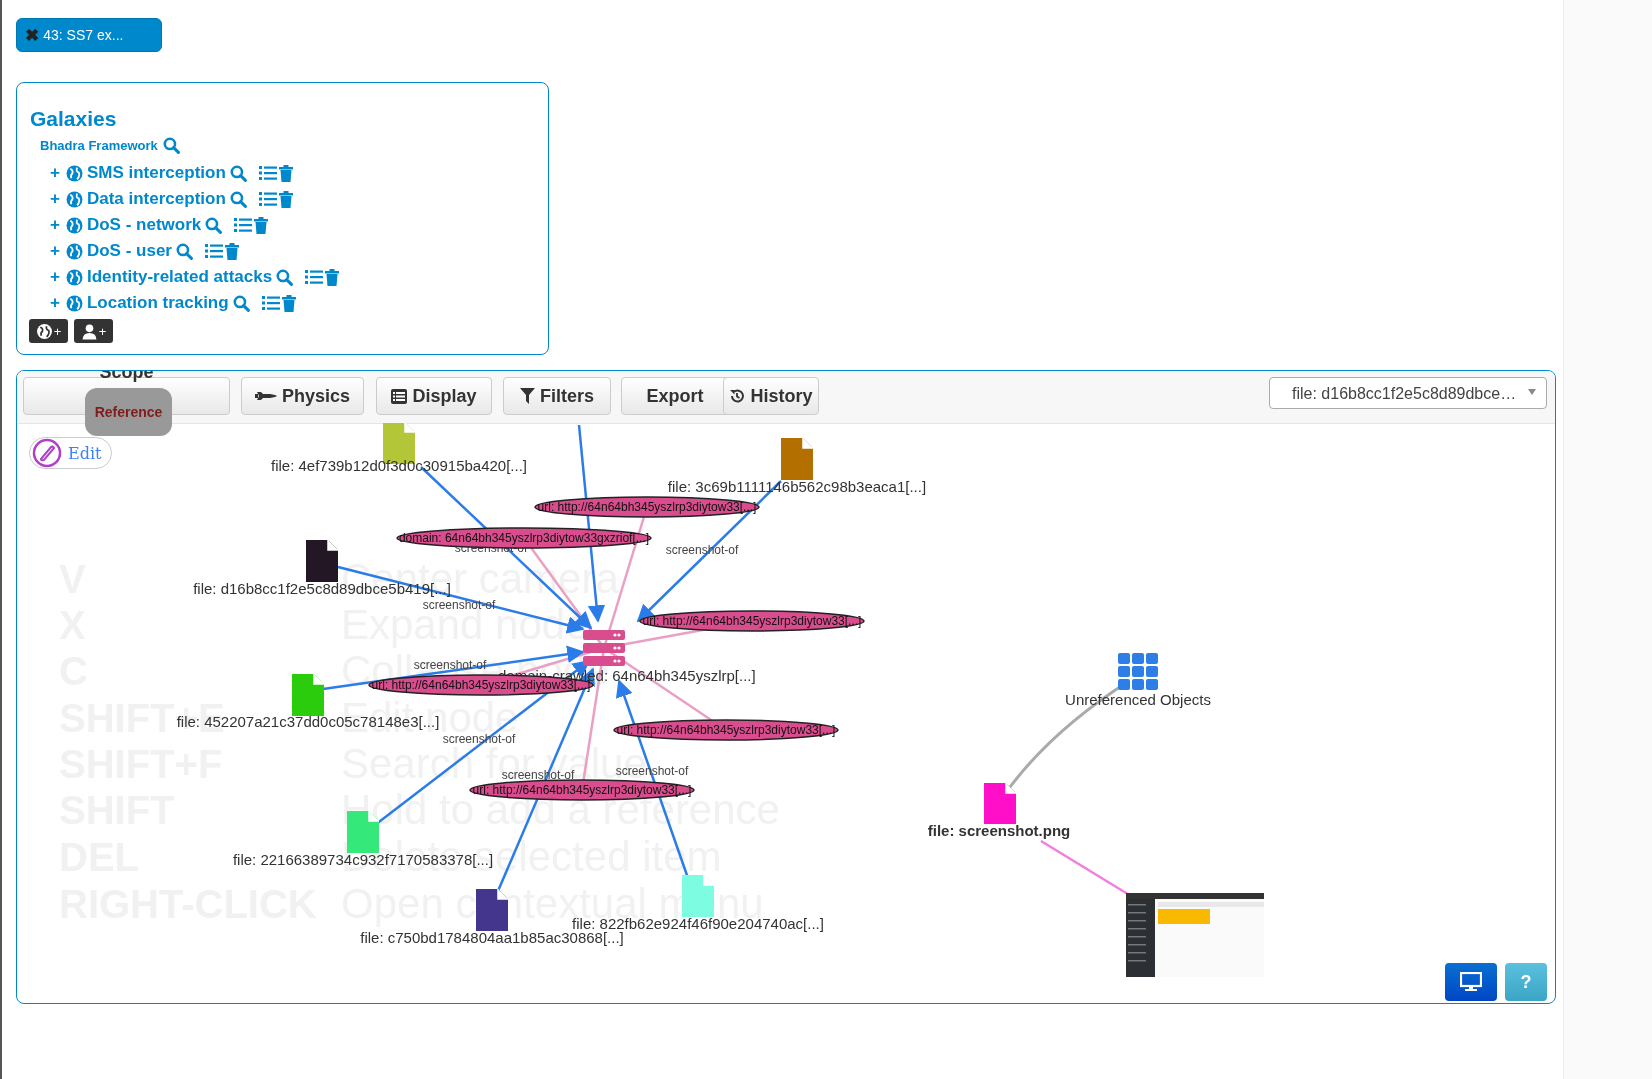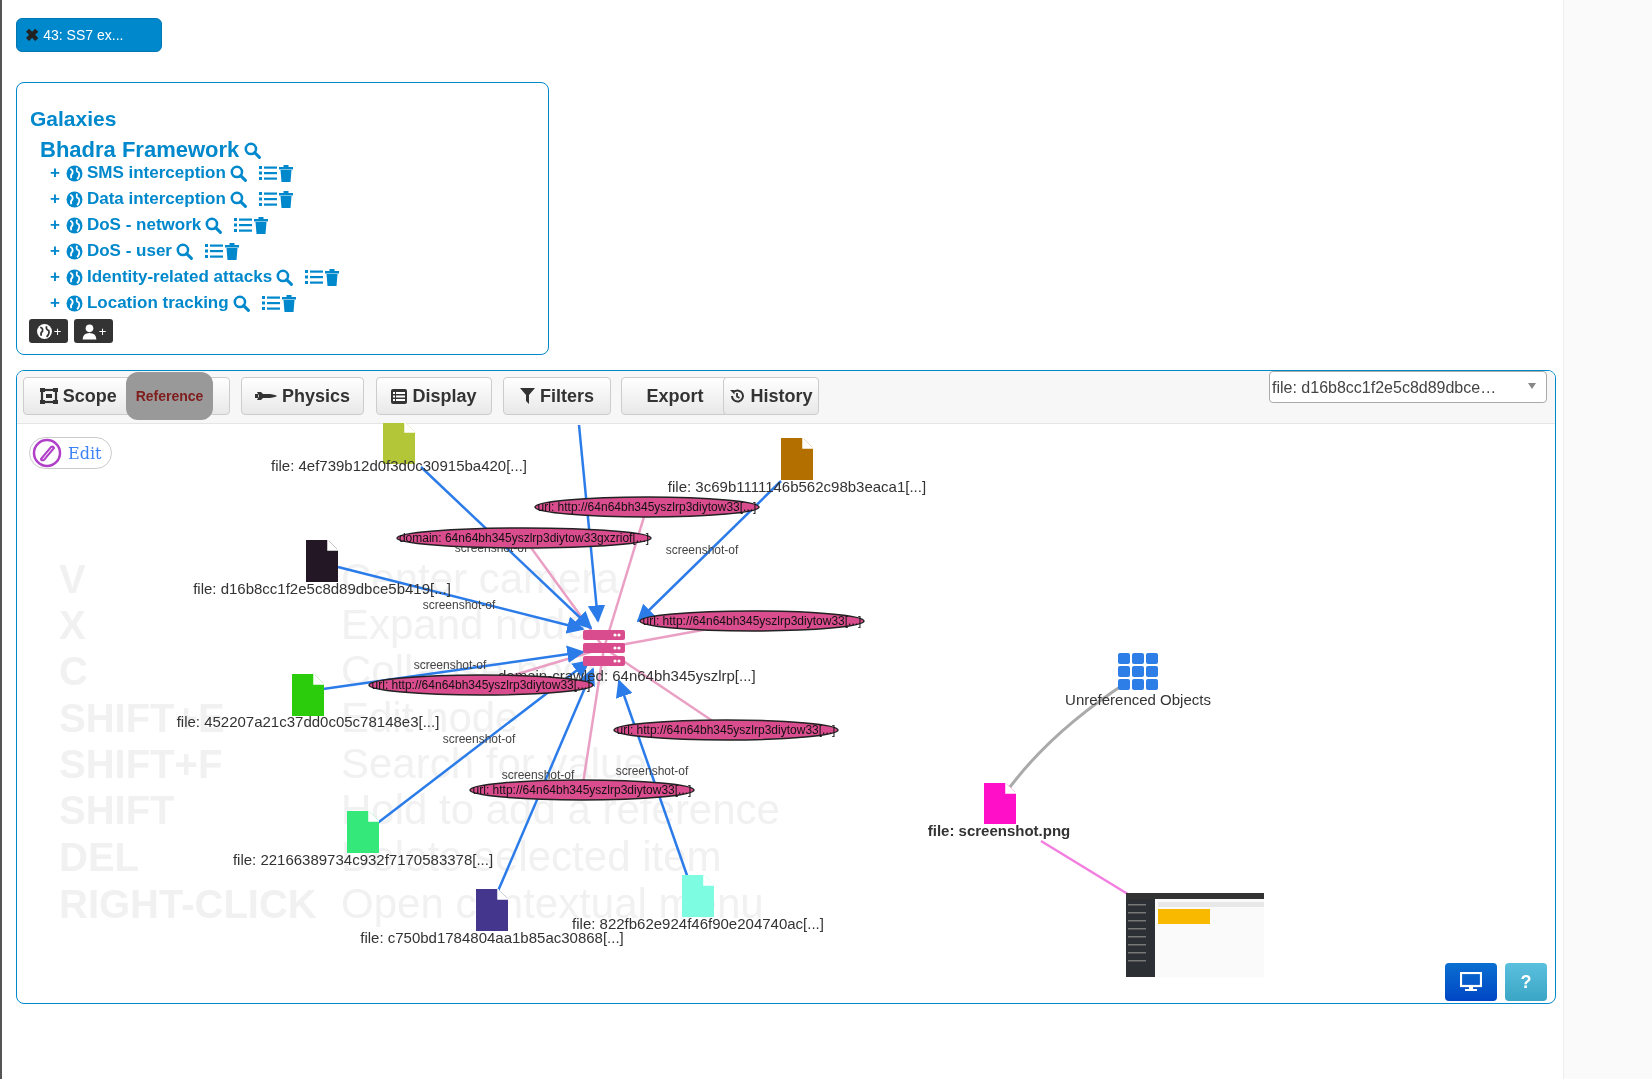--- a/index.html
+++ b/index.html
@@ -3,32 +3,32 @@
 <meta charset="utf-8">
 <style>
   html, body { margin:0; padding:0; }
   body { width:1652px; height:1079px; background:#fff; font-family:"Liberation Sans", sans-serif; position:relative; overflow:hidden; }
   .left-border { position:absolute; left:0; top:0; width:2px; height:1079px; background:#555; }
   .scroll-strip { position:absolute; right:0; top:0; width:88px; height:1079px; background:#fafafa; border-left:1px solid #eee; }
   .tab-pill { position:absolute; left:16px; top:18px; width:146px; height:34px; background:#0088cc; border-radius:6px; border:1px solid #0077b3; color:#fff; font-size:14px; box-sizing:border-box; display:flex; align-items:center; padding-left:8px; gap:4px; }
   .tab-pill .x { font-weight:bold; color:#222; font-size:17px; line-height:1; }
   .galaxies { position:absolute; left:16px; top:82px; width:533px; height:273px; border:1px solid #0088cc; border-radius:8px; box-sizing:border-box; }
   .galaxies h2 { margin:0; position:absolute; left:13px; top:24px; font-size:21px; font-weight:bold; color:#0088cc; }
-  .gal-root { position:absolute; left:23px; top:54px; font-size:22px; font-weight:bold; color:#0088cc; display:flex; align-items:center; gap:5px; }
+  .gal-root { position:absolute; left:23px; top:54px; font-size:13px; font-weight:bold; color:#0088cc; display:flex; align-items:center; gap:5px; }
   .gal-item { position:absolute; left:33px; font-size:17px; font-weight:bold; color:#0088cc; display:flex; align-items:center; gap:4px; }
   .gal-item .plus { margin-right:2px; }
   .ico { display:inline-block; vertical-align:middle; }
   .gal-actions { display:flex; gap:2px; margin-left:8px; align-items:center; }
   .gal-btns { position:absolute; left:12px; top:236px; display:flex; gap:6px; }
   .gal-btn { width:39px; height:24px; background:#333; border-radius:3px; color:#fff; display:flex; align-items:center; justify-content:center; gap:1px; font-size:13px; }
   .graph-panel { position:absolute; left:16px; top:370px; width:1540px; height:634px; border:1px solid #0088cc; border-radius:8px; box-sizing:border-box; overflow:hidden; }
   .toolbar { position:absolute; left:0; top:0; width:100%; height:52px; background:#f7f7f7; border-bottom:1px solid #e5e5e5; }
   .tbtn { position:absolute; top:6px; height:38px; background:linear-gradient(#fff,#e8e8e8); border:1px solid #ccc; border-radius:4px; box-sizing:border-box; display:flex; align-items:center; justify-content:center; gap:5px; font-size:18px; font-weight:bold; color:#333; }
   .badge { background:#999; color:#7f1d1d; border-radius:12px; font-size:14px; font-weight:bold; padding:16px 10px; margin-left:4px; }
-  .select { position:absolute; right:8px; top:0; width:278px; height:32px; border:1px solid #aaa; border-radius:4px; background:#fff; box-sizing:border-box; font-size:16px; color:#444; padding:7px 2px; white-space:nowrap; overflow:hidden; }
+  .select { position:absolute; right:8px; top:6px; width:278px; height:32px; border:1px solid #aaa; border-radius:4px; background:#fff; box-sizing:border-box; font-size:16px; color:#444; padding:7px 22px; white-space:nowrap; overflow:hidden; }
   .select .caret { position:absolute; right:10px; top:11px; width:0; height:0; border-left:4px solid transparent; border-right:4px solid transparent; border-top:6px solid #888; }
   .canvas { position:absolute; left:0; top:52px; width:1538px; height:580px; }
   .edit-btn { position:absolute; left:12px; top:66px; height:30px; border:1px solid #ccc; border-radius:16px; background:#fff; display:flex; align-items:center; gap:6px; padding:0 10px 0 2px; font-family:"DejaVu Serif", serif; font-size:16px; color:#3b82f6; }
   .float-btn { position:absolute; width:52px; height:38px; border-radius:4px; display:flex; align-items:center; justify-content:center; color:#fff; font-weight:bold; font-size:18px; }
   .screen-btn { left:1428px; top:592px; background:linear-gradient(#0a6fd1,#0046c4); }
   .help-btn { left:1488px; top:592px; width:42px; background:linear-gradient(#5bc0de,#3ba5c5); }
   svg text { font-family:"Liberation Sans", sans-serif; }
 </style>
 </head>
 <body>
@@ -227,21 +227,21 @@
           <circle cx="8" cy="5" r="3.6" fill="#fff"></circle>
           <path d="M1.5 15.5 Q2 9.5 8 9.5 Q14 9.5 14.5 15.5Z" fill="#fff"></path>
         </svg>
       <span>+</span>
     </div>
   </div>
 </div>
 
 <div class="graph-panel">
   <div class="toolbar">
-    <div class="tbtn" style="left:6px;width:207px;">
+    <div class="tbtn" style="left:6px;width:207px;flex-direction:column;">
       <svg width="18" height="16" viewBox="0 0 18 16">
           <rect x="2" y="2" width="14" height="12" fill="none" stroke="#333" stroke-width="2.2"></rect>
           <rect x="0" y="0" width="5" height="4" fill="#333"></rect>
           <rect x="13" y="0" width="5" height="4" fill="#333"></rect>
           <rect x="0" y="12" width="5" height="4" fill="#333"></rect>
           <rect x="13" y="12" width="5" height="4" fill="#333"></rect>
           <rect x="6" y="6" width="6" height="4" fill="#333"></rect>
         </svg>
       <span>Scope</span>
       <span class="badge">Reference</span>

